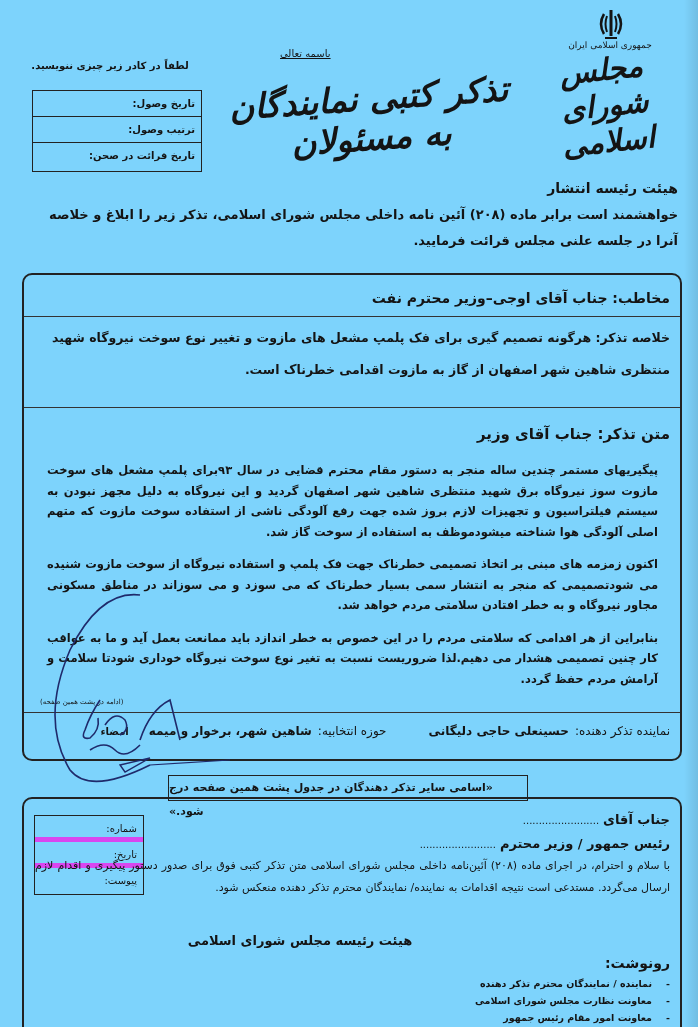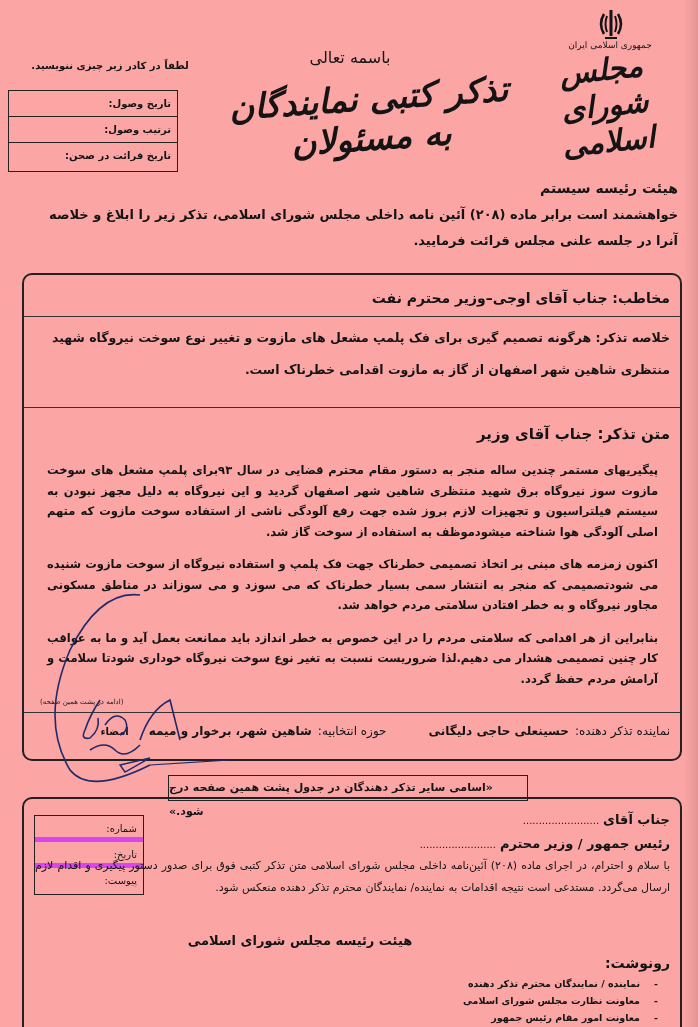--- a/index.html
+++ b/index.html
@@ -3,34 +3,34 @@
   <meta charset="utf-8">
   <style>
     html, body { margin: 0; padding: 0; }
     body {
       width: 698px; height: 1027px; overflow: hidden;
       background: #f7f6f3;
       font-family: "DejaVu Sans", sans-serif;
       color: #141414;
       position: relative;
     }
-    .page { position: absolute; left: 0; top: 0; width: 698px; height: 1027px; background: #fca5a5; }
+    .page { position: absolute; left: 0; top: 0; width: 698px; height: 1027px; background: #7dd3fc; }
     .edge-shadow { position: absolute; right: 0; top: 0; width: 14px; height: 1027px;
       background: linear-gradient(to right, rgba(0,0,0,0), rgba(0,0,0,0.10)); }
     .rtl { direction: rtl; text-align: right; }
     .abs { position: absolute; }
 
     
     .emblem { left: 596px; top: 8px; width: 30px; height: 34px; }
     .emblem-sub { left: 560px; top: 40px; width: 100px; font-size: 9px; text-align: center; direction: rtl; font-family: "DejaVu Serif", serif; }
     .logo-title { left: 540px; top: 52px; width: 130px; font-size: 30px; line-height: 36px; font-family: "DejaVu Serif", serif; font-style: italic; direction: rtl; text-align: center; transform: rotate(-6deg); font-weight: bold; }
-    .bismillah { left: 280px; top: 48px; width: 140px; font-size: 16px; text-align: center; direction: rtl; }
+    .bismillah { left: 280px; top: 48px; width: 140px; font-size: 10px; text-align: left; direction: rtl; text-decoration: underline; }
     .main-title { left: 220px; top: 78px; width: 300px; font-size: 34px; font-weight: bold; font-style: italic; text-align: center; direction: rtl; font-family: "DejaVu Serif", serif; transform: rotate(-4deg); }
     .note-top { left: 30px; top: 60px; width: 160px; font-size: 10px; font-weight: bold; direction: rtl; text-align: center; }
-    .receipt-box { left: 8px; top: 90px; width: 168px; height: 80px; border: 1.5px solid #222; }
+    .receipt-box { left: 32px; top: 90px; width: 168px; height: 80px; border: 1.5px solid #222; }
     .receipt-row { height: 26px; border-bottom: 1px solid #222; font-size: 10px; font-weight: bold; direction: rtl; text-align: right; padding: 0 6px; line-height: 26px; box-sizing: border-box; }
     .receipt-row:last-child { border-bottom: none; }
 
     
     .addressee { left: 40px; top: 180px; width: 638px; font-size: 14px; font-weight: bold; }
     .intro { left: 30px; top: 202px; width: 648px; font-size: 13px; font-weight: bold; line-height: 26px; }
 
     
     .main-box { left: 22px; top: 273px; width: 660px; height: 488px; border: 2px solid #222; border-radius: 10px; box-sizing: border-box; }
     .rule { height: 0; border-top: 1.5px solid #333; position: absolute; }
@@ -51,21 +51,21 @@
     .bottom-box { left: 22px; top: 797px; width: 660px; height: 240px; border: 2px solid #222; border-radius: 10px; box-sizing: border-box; }
     .ref-box { left: 34px; top: 815px; width: 108px; height: 78px; border: 1.5px solid #222; }
     .ref-row { height: 26px; border-bottom: 5px solid #d946ef; font-size: 10px; direction: rtl; text-align: right; padding: 0 6px; line-height: 26px; box-sizing: border-box; }
     .ref-row:last-child { border-bottom: none; }
     .resp-line1 { left: 150px; top: 812px; width: 520px; font-size: 13px; font-weight: bold; }
     .resp-line2 { left: 150px; top: 836px; width: 520px; font-size: 13px; font-weight: bold; }
     .dots { letter-spacing: 1px; font-weight: normal; font-size: 10px; margin-right: 4px; }
     .resp-body { left: 35px; top: 855px; width: 635px; font-size: 11px; line-height: 22px; text-align: justify; text-align-last: right; }
     .presidium { left: 150px; top: 933px; width: 300px; font-size: 13px; font-weight: bold; text-align: center; direction: rtl; }
     .cc-title { left: 460px; top: 955px; width: 210px; font-size: 14px; font-weight: bold; }
-    .cc-list { left: 368px; top: 975px; width: 290px; font-size: 9.5px; font-weight: bold; line-height: 17px; list-style: none; margin: 0; padding: 0; }
+    .cc-list { left: 380px; top: 975px; width: 290px; font-size: 9.5px; font-weight: bold; line-height: 17px; list-style: none; margin: 0; padding: 0; }
     .cc-list li::before { content: "-"; display: inline-block; width: 18px; }
 
     
     .signature { left: 30px; top: 590px; width: 200px; height: 210px; pointer-events: none; }
   </style>
 </head>
 <body>
 
 <div class="page">
   <div class="edge-shadow"></div>
@@ -84,21 +84,21 @@
   <div class="abs bismillah">باسمه تعالی</div>
   <div class="abs main-title">تذکر کتبی نمایندگان به مسئولان</div>
 
   <div class="abs note-top">لطفاً در کادر زیر چیزی ننویسید.</div>
   <div class="abs receipt-box">
     <div class="receipt-row">تاریخ وصول:</div>
     <div class="receipt-row">ترتیب وصول:</div>
     <div class="receipt-row">تاریخ قرائت در صحن:</div>
   </div>
 
-  <div class="abs addressee rtl">هیئت رئیسه سیستم</div>
+  <div class="abs addressee rtl">هیئت رئیسه انتشار</div>
   <div class="abs intro rtl">خواهشمند است برابر ماده (۲۰۸) آئین نامه داخلی مجلس شورای اسلامی، تذکر زیر را ابلاغ و خلاصه آنرا در جلسه علنی مجلس قرائت فرمایید.</div>
 
   <div class="abs main-box"></div>
   <div class="abs recipient rtl">مخاطب: جناب آقای اوجی–وزیر محترم نفت</div>
   <div class="rule" style="left:24px; top:316px; width:656px;"></div>
   <div class="abs summary rtl">خلاصه تذکر: هرگونه تصمیم گیری برای فک پلمپ مشعل های مازوت و تغییر نوع سوخت نیروگاه شهید منتظری شاهین شهر اصفهان از گاز به مازوت اقدامی خطرناک است.</div>
   <div class="rule" style="left:24px; top:407px; width:656px;"></div>
   <div class="abs body-title rtl">متن تذکر: جناب آقای وزیر</div>
   <div class="abs body-text rtl">
     <p>پیگیریهای مستمر چندین ساله منجر به دستور مقام محترم قضایی در سال ۹۳برای پلمپ مشعل های سوخت مازوت سوز نیروگاه برق شهید منتظری شاهین شهر اصفهان گردید و این نیروگاه به دلیل مجهز نبودن به سیستم فیلتراسیون و تجهیزات لازم بروز شده جهت رفع آلودگی ناشی از استفاده سوخت مازوت که متهم اصلی آلودگی هوا شناخته میشودموظف به استفاده از سوخت گاز شد.</p>

